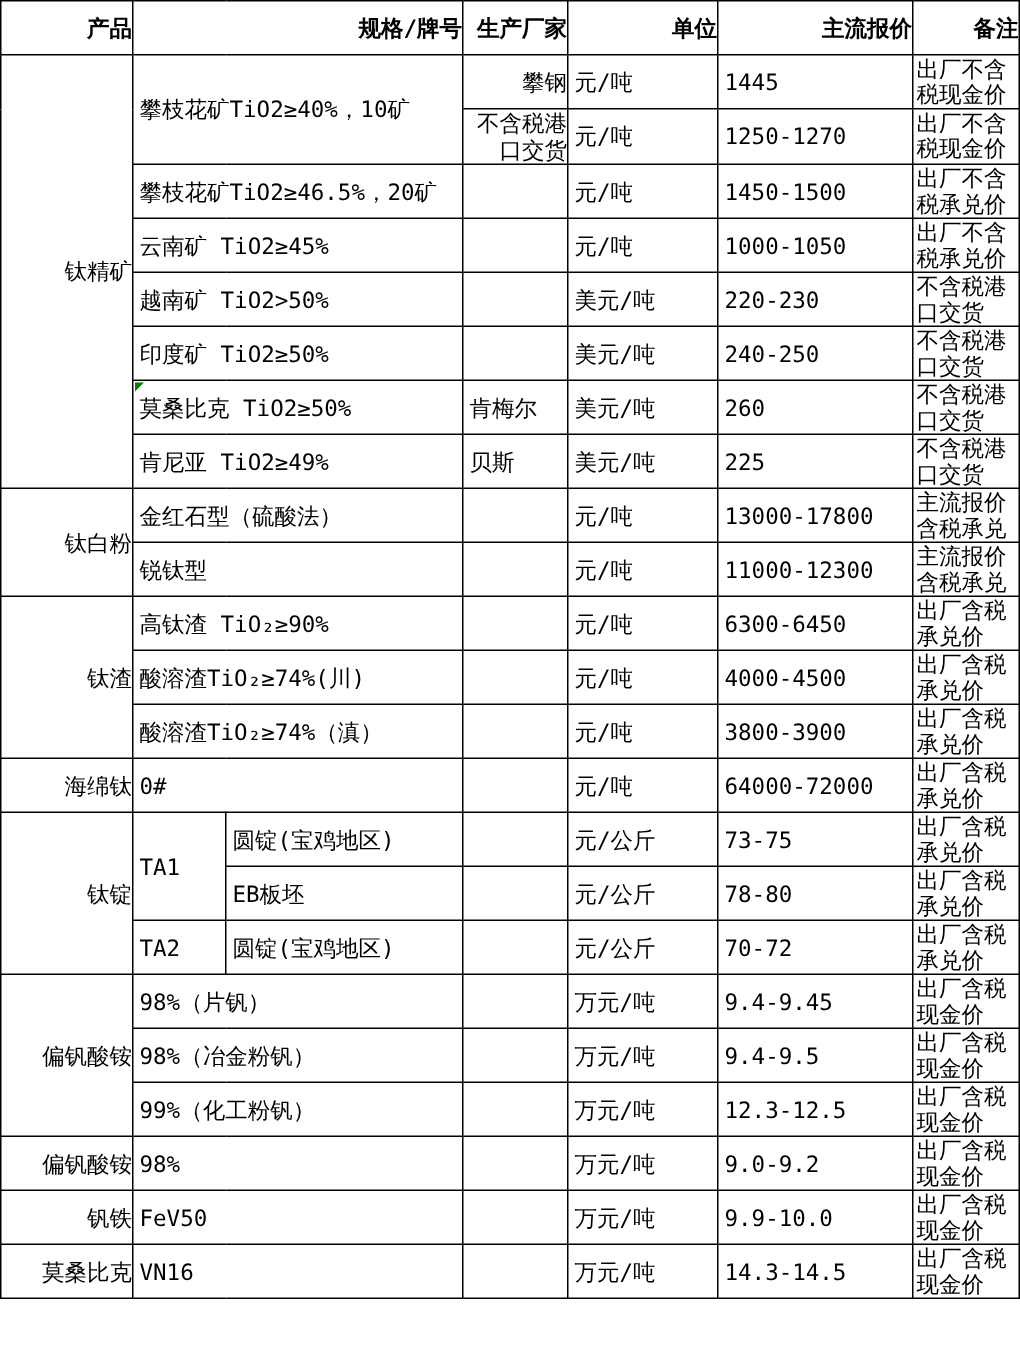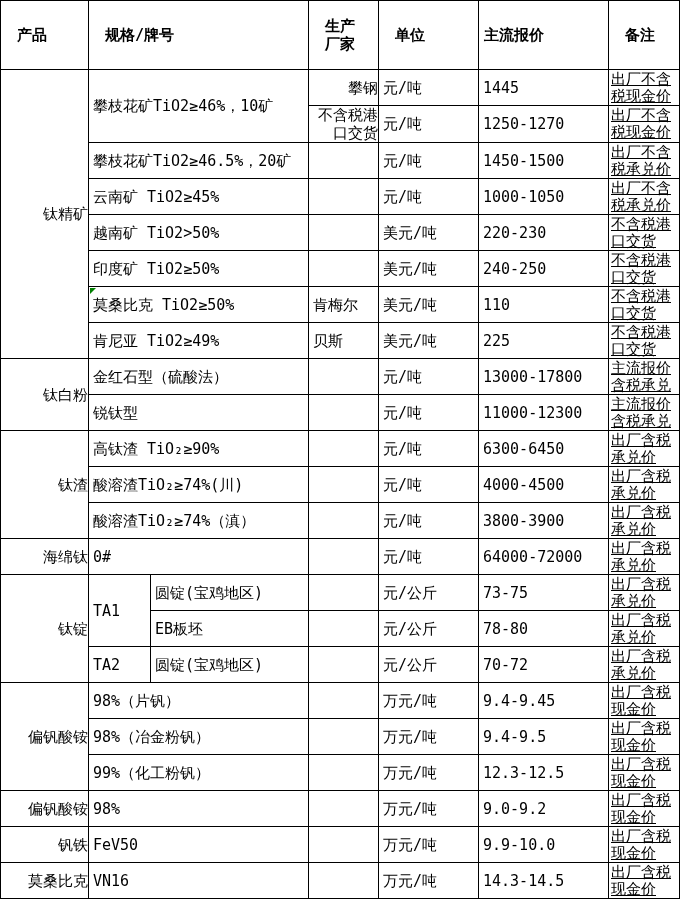--- a/index.html
+++ b/index.html
@@ -26,24 +26,24 @@
     border: 1px solid #000000;
     font-size: 15px;
     line-height: 18px;
     vertical-align: middle;
     overflow: hidden;
     padding: 0 0 0 4px;
     text-align: left;
     font-weight: normal;
     word-break: break-all;
   }
-  th { font-weight: bold; text-align: left; padding: 16px; }
-  th.left { text-align: left; padding: 0 0 0 5px; margin-left: 15px; }
+  th { font-weight: bold; text-align: right; padding: 0; }
+  th.left { text-align: right; padding: 0 0 0 5px; margin-left: 15px; }
   td.ctr { text-align: right; padding: 0; }
-  td.note { padding: 0 1px 0 2px; line-height: 17px; text-decoration: underline; }
+  td.note { padding: 0 1px 0 2px; line-height: 17px; }
   td.nowrap { white-space: nowrap; }
   td.rel { position: relative; }
   .comment-marker {
     position: absolute; top: 1px; left: 1px;
     width: 0; height: 0;
     border-top: 6px solid #008000;
     border-right: 6px solid transparent;
   }
 </style>
 </head>
@@ -65,21 +65,21 @@
     <th>产品</th>
     <th colspan="2">规格/牌号</th>
     <th>生产厂家</th>
     <th>单位</th>
     <th class="left">主流报价</th>
     <th>备注</th>
   </tr>
 
   <tr>
     <td class="ctr" rowspan="8">钛精矿</td>
-    <td colspan="2" rowspan="2" class="nowrap">攀枝花矿TiO2≥46%，10矿</td>
+    <td colspan="2" rowspan="2" class="nowrap">攀枝花矿TiO2≥40%，10矿</td>
     <td class="ctr">攀钢</td>
     <td class="nowrap">元/吨</td>
     <td class="nowrap">1445</td>
     <td class="note">出厂不含税现金价</td>
   </tr>
   <tr>
     <td class="ctr">不含税港口交货</td>
     <td class="nowrap">元/吨</td>
     <td class="nowrap">1250-1270</td>
     <td class="note">出厂不含税现金价</td>
@@ -112,21 +112,21 @@
     <td class="nowrap">240-250</td>
     <td class="note">不含税港口交货</td>
   </tr>
   <tr>
     <td colspan="2" class="nowrap rel">
       <span class="comment-marker"></span>
       <span>莫桑比克 TiO2≥50%</span>
     </td>
     <td>肯梅尔</td>
     <td class="nowrap">美元/吨</td>
-    <td class="nowrap">110</td>
+    <td class="nowrap">260</td>
     <td class="note">不含税港口交货</td>
   </tr>
   <tr>
     <td colspan="2" class="nowrap">肯尼亚 TiO2≥49%</td>
     <td>贝斯</td>
     <td class="nowrap">美元/吨</td>
     <td class="nowrap">225</td>
     <td class="note">不含税港口交货</td>
   </tr>
 

